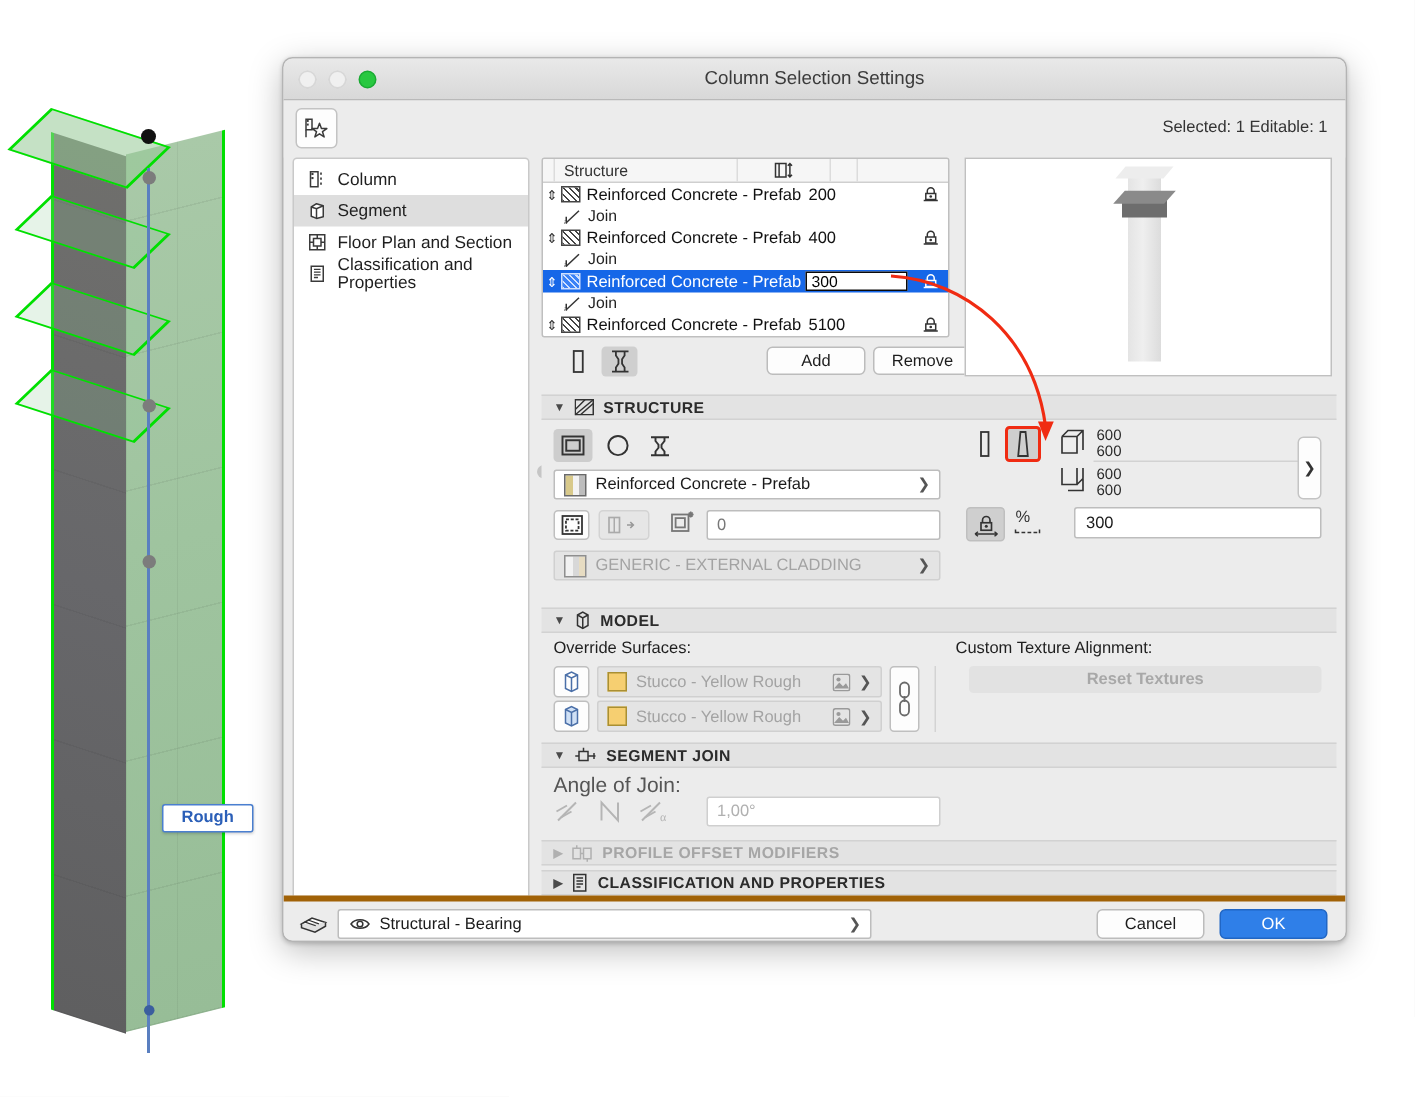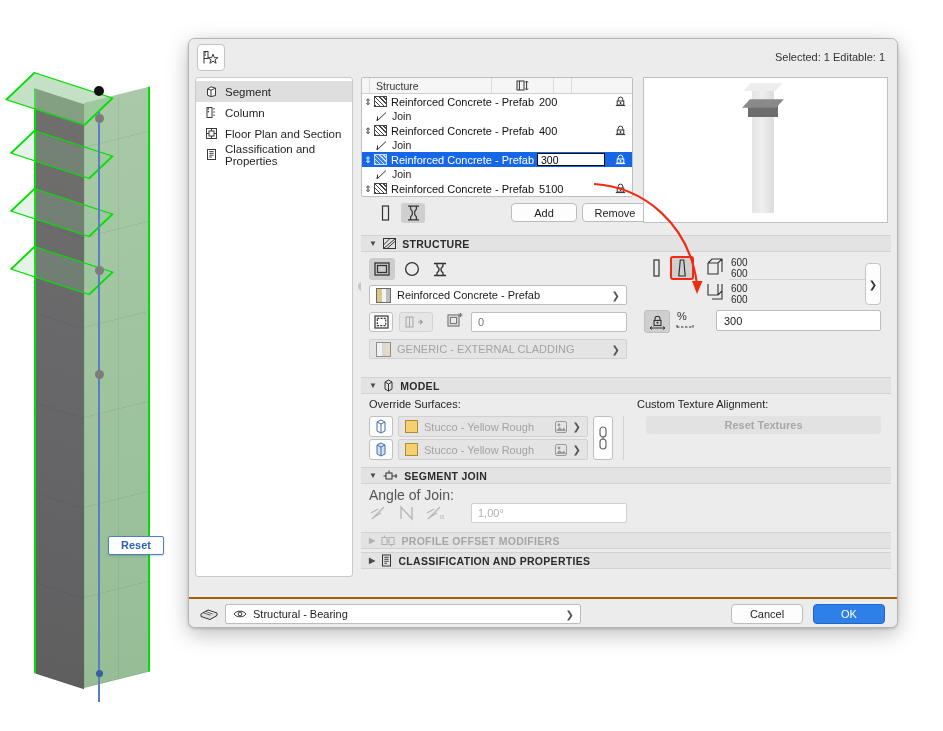--- a/index.html
+++ b/index.html
@@ -232,21 +232,21 @@
 
   .mini-lbl { font-size: 10px; color: #2a2a2a; line-height: 11px; }
 
   .arrow-btn {
     width: 16px; height: 42px; background: #fdfdfd; border: 1px solid #c4c4c4;
     border-radius: 4px; display:flex; align-items:center; justify-content:center; font-size:10px; color:#333;
   }
 
   .footer {
     position: absolute; left: 0; bottom: 0; width: 100%; height: 30px;
-    background: #ececec; border-top: 2px solid #a16207;
+    background: #ececec; border-top: 4px solid #a16207;
   }
   .btn-cancel {
     position: absolute; right: 94px; top: 5px; width: 72px; height: 20px;
     background: #fdfdfd; border: 1px solid #bcbcbc; border-radius: 4px;
     font-size: 11px; color: #1d1d1d; display:flex; align-items:center; justify-content:center;
   }
   .btn-ok {
     position: absolute; right: 12px; top: 5px; width: 72px; height: 20px;
     background: #2f7fe8; border: 1px solid #2166c4; border-radius: 4px;
     font-size: 11px; color: #fff; display:flex; align-items:center; justify-content:center;
@@ -269,61 +269,69 @@
       <div class="seg-line" style="top:82px"></div>
       <div class="seg-line" style="top:140px"></div>
       <div class="seg-line" style="top:198px"></div>
       <div class="axis-line"></div>
       <div class="node top" style="left:70px; top:38px"></div>
       <div class="node" style="left:71px; top:66px"></div>
       <div class="node" style="left:71px; top:218px"></div>
       <div class="node" style="left:71px; top:322px"></div>
       <div class="node bottom" style="left:72px; top:622px"></div>
     </div>
-    <div class="edit-tip">Reset</div>
+    <div class="edit-tip">Rough</div>
   </div>
 
   <div class="dialog">
 
+    <div class="titlebar">
+      <div class="traffic">
+        <div class="tl red"></div>
+        <div class="tl yellow"></div>
+        <div class="tl green"></div>
+      </div>
+      <div class="title-text">Column Selection Settings</div>
+    </div>
 
     <div class="toolrow">
       <div class="fav-btn">
         <svg width="18" height="16" viewBox="0 0 18 16">
           <rect x="2" y="1.5" width="4" height="7" fill="none" stroke="#3a3a3a" stroke-width="1"></rect>
           <rect x="2.5" y="2" width="1.3" height="1.3" fill="#3a3a3a"></rect>
           <rect x="2.5" y="4.4" width="1.3" height="1.3" fill="#3a3a3a"></rect>
           <path d="M2 8.5 L2 13.5" stroke="#3a3a3a" stroke-width="1" fill="none"></path>
           <path d="M11 4.2 L12.3 7.6 L15.9 7.7 L13 9.8 L14.1 13.3 L11 11.2 L7.9 13.3 L9 9.8 L6.1 7.7 L9.7 7.6 Z" fill="none" stroke="#3a3a3a" stroke-width="1" stroke-linejoin="round"></path>
         </svg>
       </div>
       <div class="selinfo">Selected: 1 Editable: 1</div>
     </div>
 
     <div class="body">
 
       <div class="nav">
-        <div class="nav-item sel">
-          <span class="nav-ico">
-            <svg width="13" height="13" viewBox="0 0 13 13">
-              <path d="M2.5 4 L6 1.8 L10.5 3.2 L10.5 10.5 L6 11.6 L2.5 10.2 Z" fill="#fff" stroke="#3a3a3a" stroke-width="1" stroke-linejoin="round"></path>
-              <path d="M2.5 4 L6 5.2 L10.5 3.2 M6 5.2 L6 11.6" fill="none" stroke="#3a3a3a" stroke-width="1"></path>
-            </svg>
-          </span>
-          <span>Segment</span>
-        </div>
         <div class="nav-item">
           <span class="nav-ico">
             <svg width="13" height="13" viewBox="0 0 13 13">
               <rect x="2" y="1.5" width="5" height="10" fill="none" stroke="#3a3a3a" stroke-width="1"></rect>
               <rect x="2.6" y="2.3" width="1.4" height="1.4" fill="#3a3a3a"></rect>
               <rect x="2.6" y="5" width="1.4" height="1.4" fill="#3a3a3a"></rect>
               <path d="M9 2 L9 3.5 M9 5.3 L9 6.8 M9 8.6 L9 10.1" stroke="#3a3a3a" stroke-width="1.1"></path>
             </svg>
           </span>
           <span>Column</span>
+        </div>
+        <div class="nav-item sel">
+          <span class="nav-ico">
+            <svg width="13" height="13" viewBox="0 0 13 13">
+              <path d="M2.5 4 L6 1.8 L10.5 3.2 L10.5 10.5 L6 11.6 L2.5 10.2 Z" fill="#fff" stroke="#3a3a3a" stroke-width="1" stroke-linejoin="round"></path>
+              <path d="M2.5 4 L6 5.2 L10.5 3.2 M6 5.2 L6 11.6" fill="none" stroke="#3a3a3a" stroke-width="1"></path>
+            </svg>
+          </span>
+          <span>Segment</span>
         </div>
         <div class="nav-item">
           <span class="nav-ico">
             <svg width="13" height="13" viewBox="0 0 13 13">
               <rect x="1.5" y="1.5" width="10" height="10" fill="none" stroke="#3a3a3a" stroke-width="1"></rect>
               <rect x="4" y="4" width="5" height="5" fill="none" stroke="#3a3a3a" stroke-width="1"></rect>
               <path d="M1.5 6.5 L4 6.5 M9 6.5 L11.5 6.5 M6.5 1.5 L6.5 4 M6.5 9 L6.5 11.5" stroke="#3a3a3a" stroke-width="1"></path>
             </svg>
           </span>
           <span>Floor Plan and Section</span>

